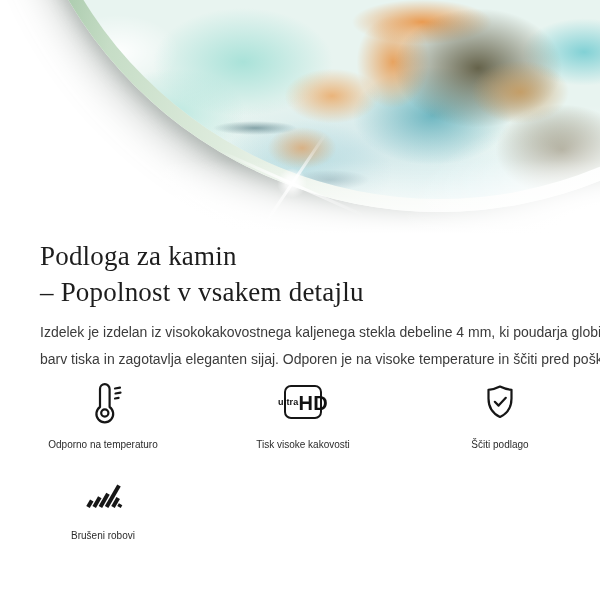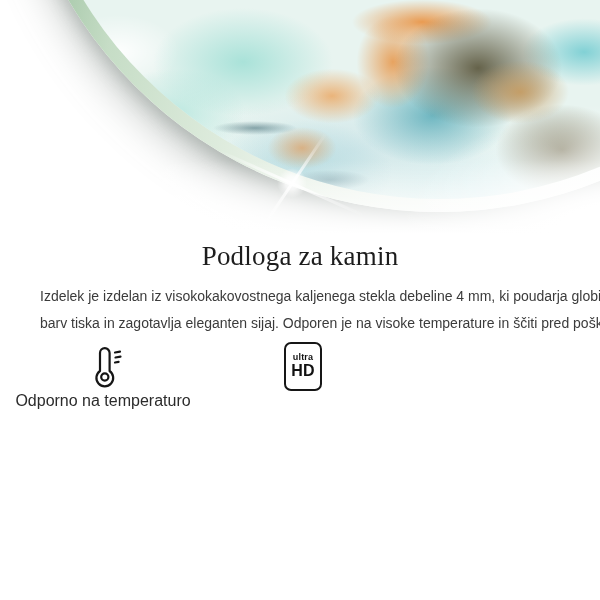--- a/index.html
+++ b/index.html
@@ -2,21 +2,21 @@
 <html><head>
 <meta charset="utf-8">
 <style>
   html,body { margin:0; padding:0; }
   body {
     width:600px; height:600px; overflow:hidden;
     background:#ffffff;
     font-family:"Liberation Sans", sans-serif;
     color:#1d1d1d;
   }
-  .page { position:relative; width:600px; height:600px; background:#fff;text-align:center; }
+  .page { position:relative; width:600px; height:600px; background:#fff; }
 
   
   .hero { position:relative; width:600px; height:236px; background:#fff; overflow:hidden; }
   .glass-disc {
     position:absolute; left:9px; top:-648px; width:860px; height:860px; border-radius:50%;
     background:linear-gradient(100deg,
       #3e6b45 0%, #55855b 6%, #8fb894 11%, #c6ddc6 22%,
       #e4efe3 38%, #f2f7f1 52%, #fafcf9 66%, #fdfefd 100%);
     box-shadow:0 18px 42px rgba(104,117,110,0.42), 0 7px 16px rgba(104,117,110,0.28);
   }
@@ -83,36 +83,36 @@
   }
   .description span { display:block; white-space:nowrap; }
 
   
   .features {
     margin-top:6px;
     display:grid; grid-template-columns:206px 194px 200px; row-gap:18px;
   }
   .feature { display:flex; flex-direction:column; align-items:center; }
   .icon-wrap { height:46px; display:flex; align-items:center; justify-content:center; }
-  .feature-label { margin-top:4px; font-size:16px; line-height:15px; color:#2b2b2b; }
+  .feature-label { margin-top:12px; font-size:10px; line-height:15px; color:#2b2b2b; }
 
   .icon-svg { display:block; }
   .icon-stroke { fill:none; stroke:#161616; stroke-width:2.2; stroke-linecap:round; stroke-linejoin:round; }
   .icon-stroke-thin { fill:none; stroke:#161616; stroke-width:2; stroke-linecap:round; stroke-linejoin:round; }
   .icon-fill { fill:#161616; stroke:none; }
   .hatch-stroke { fill:none; stroke:#161616; stroke-width:4; stroke-linecap:butt; }
 
   .hd-badge {
-    width:38px; height:49px; box-sizing:border-box;
+    width:38px; height:34px; box-sizing:border-box;
     border:2.6px solid #161616; border-radius:7px;
-    display:flex; flex-direction:column; align-items:center; justify-content:center;
+    display:flex; align-items:center; justify-content:center;
     color:#111;
   }
   .hd-top { font-size:9px; font-weight:700; line-height:1; letter-spacing:0.2px; }
-  .hd-bottom { font-size:16px; font-weight:700; line-height:1; margin-top:1px; letter-spacing:0.3px; }
+  .hd-bottom { font-size:20px; font-weight:700; line-height:1; margin-top:1px; letter-spacing:0.3px; }
 </style>
 </head>
 <body>
 
 <div class="page">
 
   <section class="hero">
     <div class="glass-disc">
       <div class="glass-inner">
         <div class="marble-art"></div>
@@ -122,20 +122,21 @@
     <div class="sparkle">
       <div class="ray1"></div>
         <div class="ray2"></div>
         <div class="core"></div>
     </div>
   </section>
 
   <div class="content">
     <h1 class="heading">
       <span>Podloga za kamin</span>
+      <span>– Popolnost v vsakem detajlu</span>
     </h1>
     <p class="description">
       <span>Izdelek je izdelan iz visokokakovostnega kaljenega stekla debeline 4 mm, ki poudarja globino</span>
       <span>barv tiska in zagotavlja eleganten sijaj. Odporen je na visoke temperature in ščiti pred poškodba-</span>
     </p>
   </div>
 
   <div class="features">
 
     <div class="feature">
@@ -151,20 +152,43 @@
       <div class="feature-label">Odporno na temperaturo</div>
     </div>
 
     <div class="feature">
       <div class="icon-wrap">
         <div class="hd-badge">
           <div class="hd-top">ultra</div>
           <div class="hd-bottom">HD</div>
         </div>
       </div>
+      <div class="feature-label">Tisk visoke kakovosti</div>
+    </div>
+
+    <div class="feature">
+      <div class="icon-wrap">
+        <svg class="icon-svg" width="42" height="42" viewBox="0 0 42 42">
+          <path class="icon-stroke" d="M21 5.5 C24.5 7.3 28.5 8.4 32.5 8.8 V17.5 C32.5 26.5 28 32.6 21 36 C14 32.6 9.5 26.5 9.5 17.5 V8.8 C13.5 8.4 17.5 7.3 21 5.5 Z"></path>
+          <path class="icon-stroke" d="M15.8 20.8 L19.6 24.6 L26.8 16.8"></path>
+        </svg>
+      </div>
+      <div class="feature-label">Ščiti podlago</div>
     </div>
 
 
-
+    <div class="feature">
+      <div class="icon-wrap">
+        <svg class="icon-svg" width="44" height="44" viewBox="0 0 44 44">
+          <path class="hatch-stroke" d="M7 36 L10.8 29.5"></path>
+          <path class="hatch-stroke" d="M13.2 36 L18.8 26.3"></path>
+          <path class="hatch-stroke" d="M19.4 36 L27 22.8"></path>
+          <path class="hatch-stroke" d="M25.6 36 L38 14.5"></path>
+          <path class="hatch-stroke" d="M32 36 L37.2 27"></path>
+          <path class="hatch-stroke" d="M38 36 L39.6 33.2"></path>
+        </svg>
+      </div>
+      <div class="feature-label">Brušeni robovi</div>
+    </div>
 
 
   </div>
 </div>
 
 </body></html>

